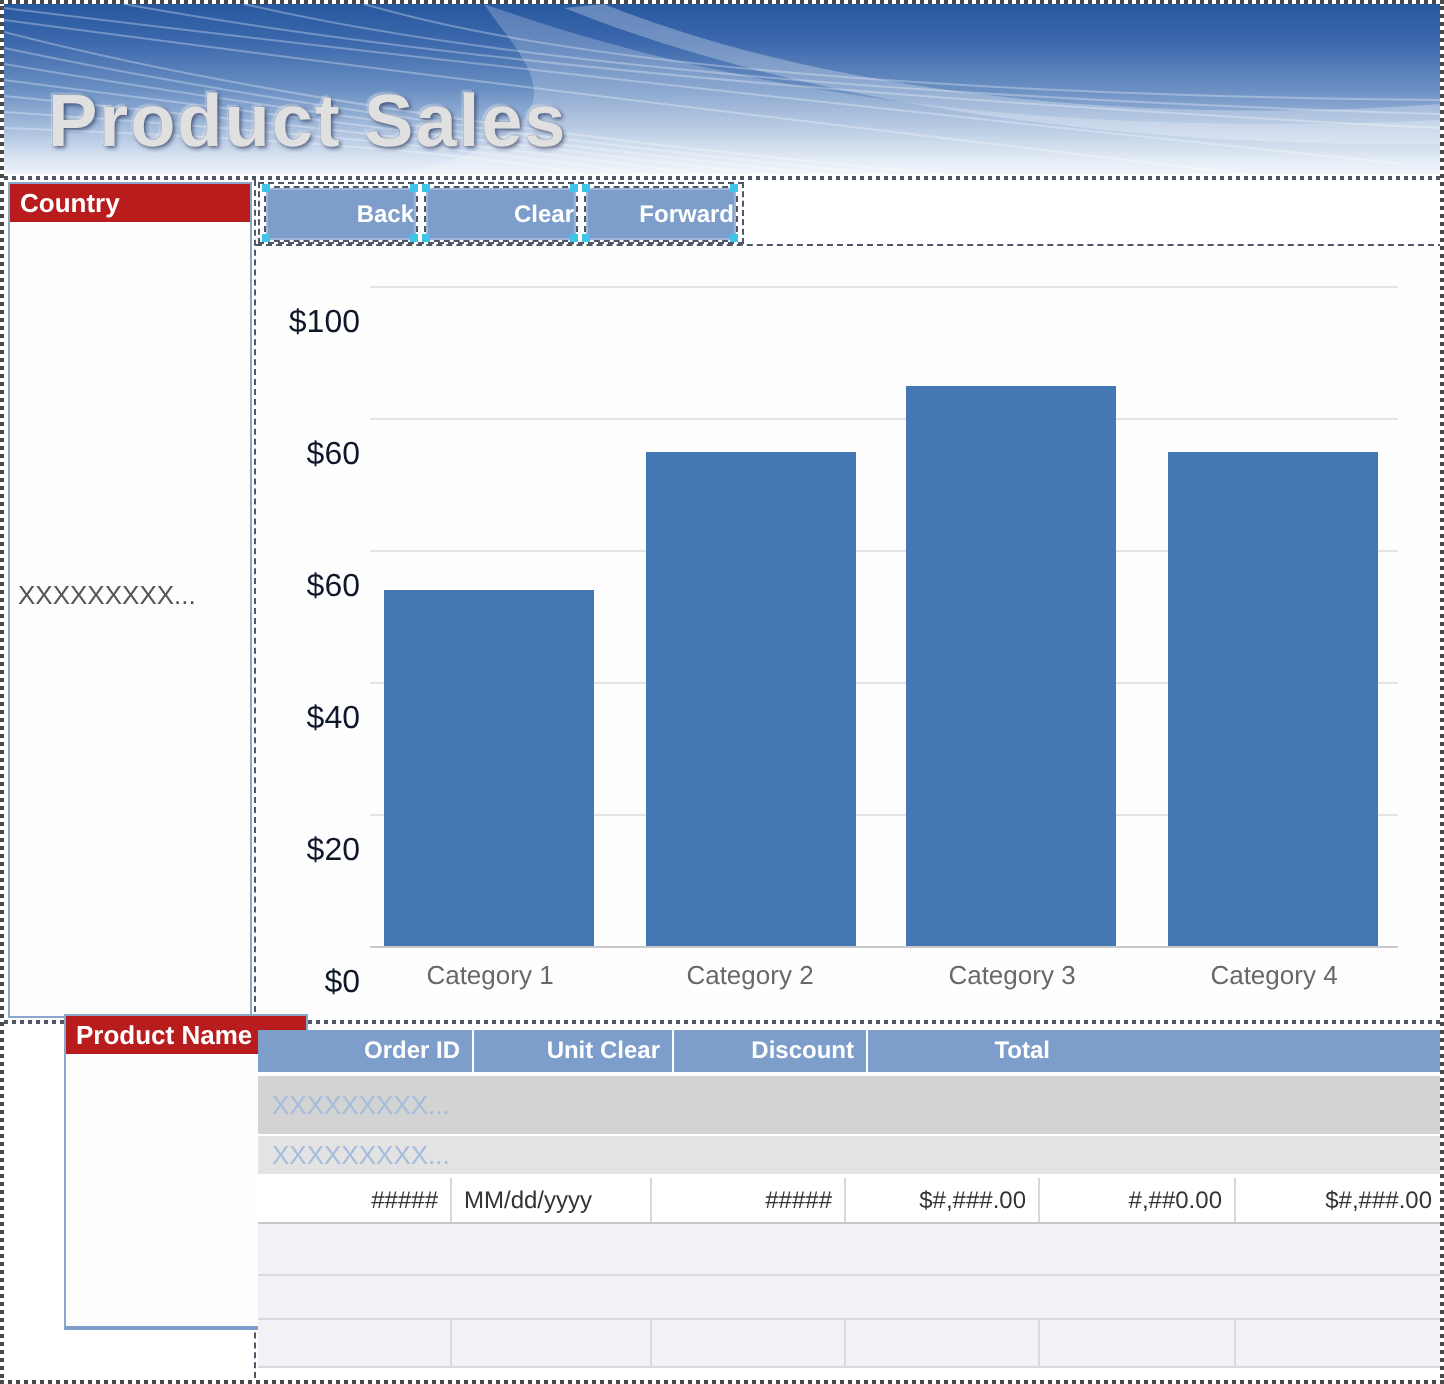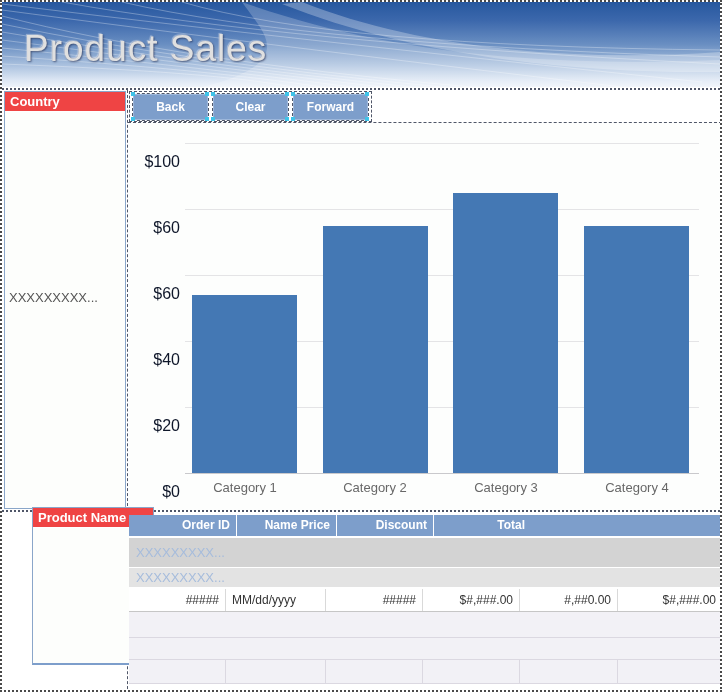--- a/index.html
+++ b/index.html
@@ -10,49 +10,49 @@
     border:2px dotted #4a4a4a; overflow:hidden;
   }
   
   .banner {
     position:absolute; left:0; top:0; width:718px; height:85px;
     background:linear-gradient(180deg,#27589f 0%,#3c68ac 22%,#6a8fc2 50%,#a9c0de 74%,#dde7f4 92%,#eef3fa 100%);
     overflow:hidden;
   }
   .banner svg { position:absolute; left:0; top:0; }
   .banner-title {
-    position:absolute; left:22px; top:26px;
-    font-size:37px; font-weight:normal; letter-spacing:1px;
+    position:absolute; left:22px; top:38px;
+    font-size:37px; font-weight:bold; letter-spacing:1px;
     color:#e0e0e0;
     text-shadow:1px 1px 2px rgba(25,35,70,.6), 0 0 1px rgba(120,130,160,.8), -1px -1px 1px rgba(255,255,255,.45);
   }
   .sep { position:absolute; left:0; width:718px; height:0; border-top:2px dotted #4f5668; }
   .vdash { position:absolute; width:0; border-left:1px dashed #4f5668; }
 
   
   .panel { position:absolute; background:#fdfefc; border:1px solid #8aa6c9; }
   .panel-header {
-    height:20px; background:#ef4444; color:#fff;
+    height:20px; background:#b91c1c; color:#fff;
     font-size:13px; font-weight:bold; padding:2px 5px; line-height:16px;
     border-bottom:1px solid #fff;
   }
   .country-placeholder {
     position:absolute; left:4px; top:198px;
     font-size:13px; color:#555;
   }
 
   
   .buttons-region {
     position:absolute; left:127px; top:89px; width:243px; height:31px;
     border:1px dashed #4f5668; display:flex; align-items:center; padding-left:3px; gap:5px;
   }
   .btn {
     position:relative; width:75px; height:26px;
     background:#7d9ecb; border:1px solid #9db7da;
-    color:#fff; font-size:12px; font-weight:bold; text-align:center; line-height:24px;
+    color:#fff; font-size:12px; font-weight:bold; text-align:right; line-height:24px;
     outline:1px dashed #4f5668; cursor:pointer;
   }
   .btn::after { 
     content:''; position:absolute; left:-3px; top:-3px; width:4px; height:4px; background:#3fc3e8;
     box-shadow:74px 0 0 #3fc3e8, 0 25px 0 #3fc3e8, 74px 25px 0 #3fc3e8;
   }
 
   
   .chart-region {
     position:absolute; left:126px; top:120px; width:594px; height:388px;
@@ -156,21 +156,21 @@
 
   <div class="vdash" style="left:125px; top:511px; height:181px;"></div>
 
   <div class="panel" style="left:2px; top:505px; width:122px; height:158px; border-bottom:2px solid #7d9ecb;margin-left:28px;">
     <div class="panel-header">Product Name</div>
   </div>
 
   <div class="table-region">
     <div class="trow thead">
       <div class="cell r">Order ID</div>
-      <div class="cell r">Name Price</div>
+      <div class="cell r">Unit Clear</div>
       <div class="cell r">Discount</div>
       <div class="cell r">Total</div>
     </div>
     <div class="gap2"></div>
     <div class="group-row g1">XXXXXXXXX...</div>
     <div class="gap1"></div>
     <div class="group-row g2">XXXXXXXXX...</div>
     <div class="gap2"></div>
     <div class="trow detail">
       <div class="cell r">#####</div>

